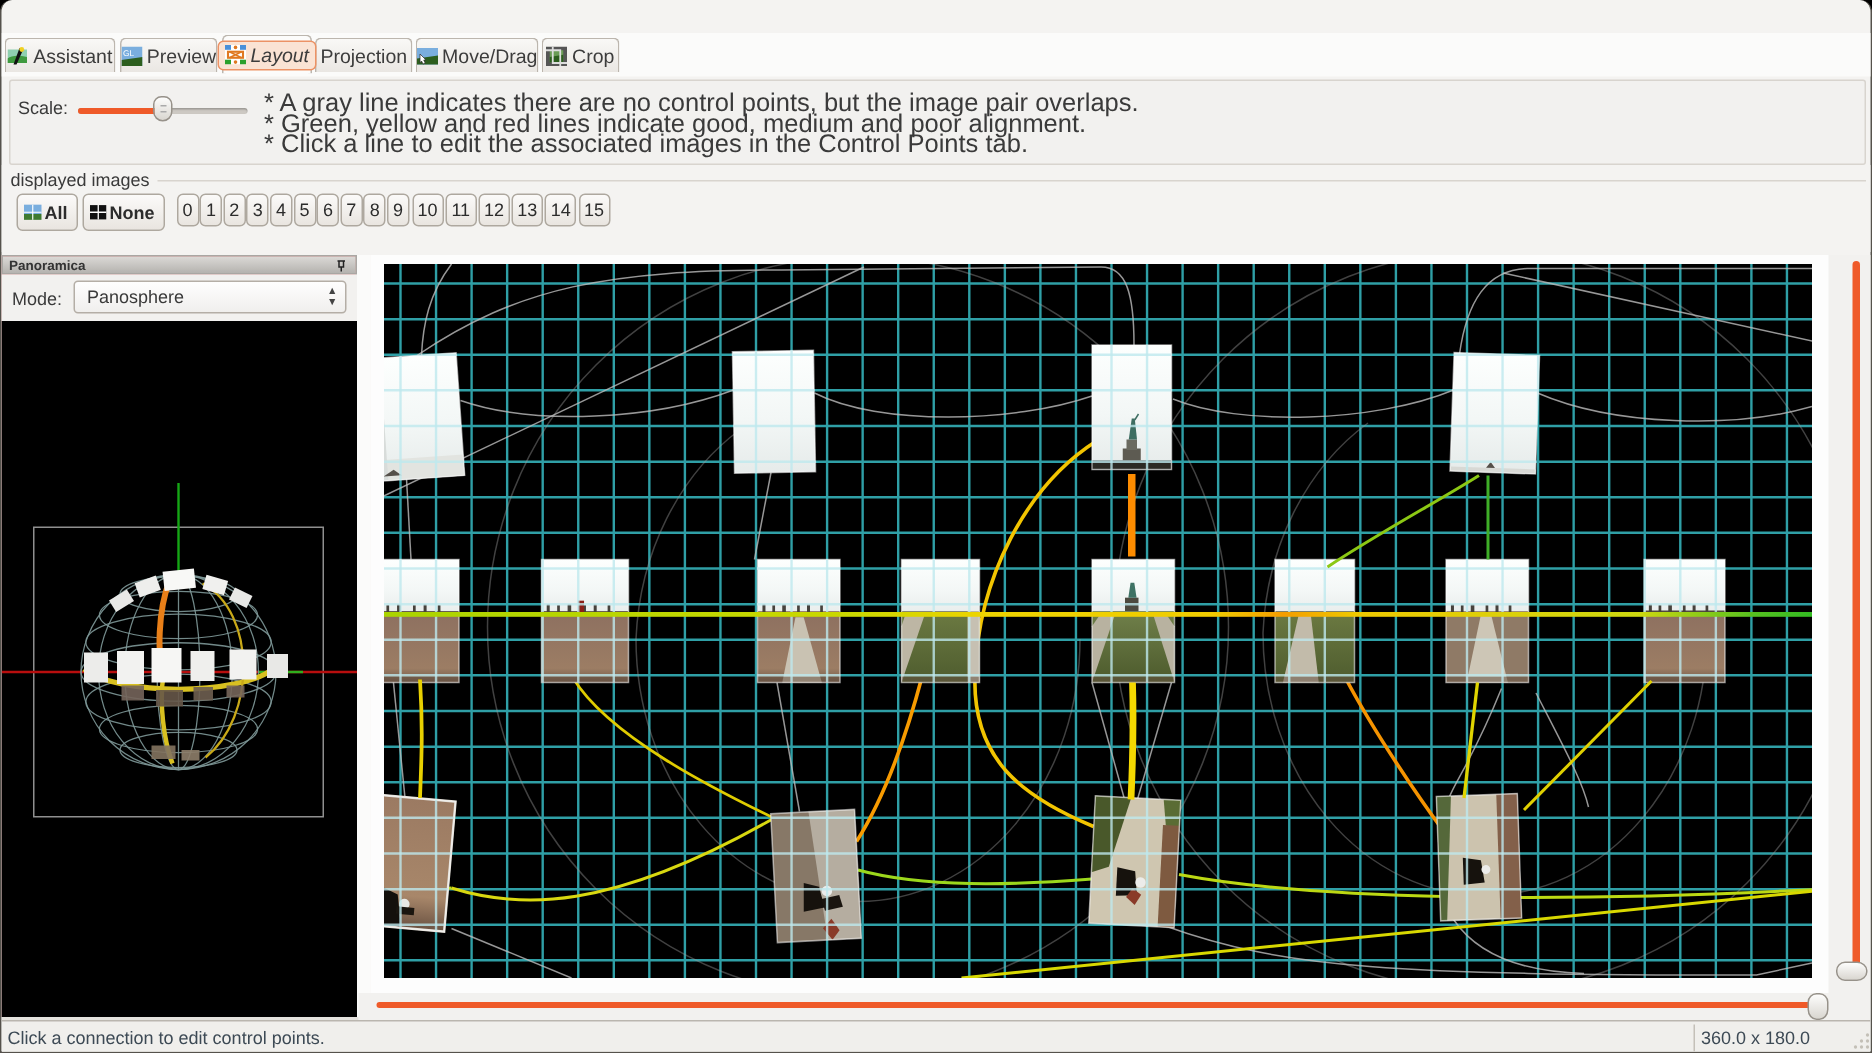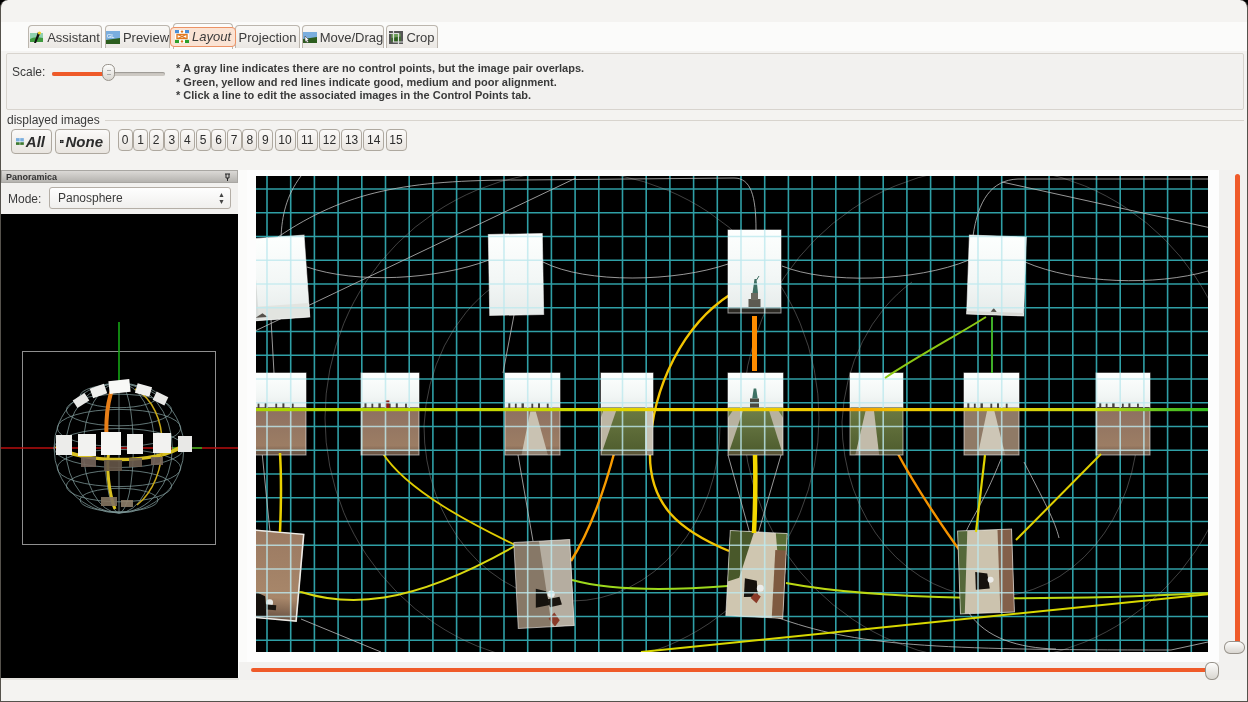--- a/index.html
+++ b/index.html
@@ -1,35 +1,35 @@
 <!DOCTYPE html>
 <html><head><meta charset="utf-8"><style>
 * { margin:0; padding:0; box-sizing:border-box; }
 html,body { width:1248px; height:702px; background:#000; font-family:"Liberation Sans",sans-serif; overflow:hidden; }
 #win { position:relative; width:1248px; height:702px; background:#f4f3f1; border-radius:8px 8px 0 0; overflow:hidden; border-left:1px solid #55524c; border-right:1px solid #55524c; border-bottom:1px solid #55524c;}
 #titlebar { position:absolute; left:0; top:0; width:1248px; height:22px; background:linear-gradient(#494843,#3b3a36 55%,#35342f); border-radius:8px 8px 0 0; border-top:1px solid #5a5952;}
 .wbtn { position:absolute; top:4.5px; width:13px; height:13px; border-radius:50%; }
 #titlebar .t { position:absolute; left:60px; top:3.5px; font-size:12.5px; font-weight:bold; color:#e6e2dc; letter-spacing:0.2px;}
 #tabbar { position:absolute; left:0; top:22px; width:1248px; height:29px; background:#fbfbfa; }
-.tab { position:absolute; top:3px; height:23px; background:linear-gradient(#f9f8f6,#eae7e3); border:1px solid #bcb6ae; border-bottom:none; border-radius:4px 4px 0 0; font-size:13px; color:#3c3c3c; display:flex; align-items:center; justify-content:center; gap:3px;margin-left:25px;}
+.tab { position:absolute; top:3px; height:23px; background:linear-gradient(#f9f8f6,#eae7e3); border:1px solid #bcb6ae; border-bottom:none; border-radius:4px 4px 0 0; font-size:13px; color:#3c3c3c; display:flex; align-items:center; justify-content:center; gap:3px;}
 .tab.sel { background:#fcfcfb; top:1px; height:26px; z-index:2;}
 .selring { display:flex; align-items:center; gap:3px; border:1px solid #ec9265; background:#fae3d4; border-radius:4px; padding:1.5px 4px;font-style:italic; }
 .ticon { display:inline-block; width:14px; height:13px; }
 .ticon svg { display:block; }
 #scaleframe { position:absolute; left:5px; top:53px; width:1238px; height:57px; background:#f2f1ef; border:1px solid #d8d4ce; border-radius:2px;}
 #scaleframe .lbl { position:absolute; left:5px; top:11px; font-size:12px; color:#3a3a3a; }
 .track { position:absolute; left:45px; top:18px; width:113px; height:4px; background:#cdc9c3; border-radius:2px; box-shadow:inset 0 1px 1px rgba(0,0,0,0.25);}
 .trackfill { position:absolute; left:0; top:0; width:56px; height:4px; background:#ef5a29; border-radius:2px;}
 .knob { position:absolute; left:95px; top:10px; width:13px; height:17px; background:linear-gradient(#fdfdfc,#d9d6d0); border:1px solid #97928a; border-radius:6px 6px 7px 7px; }
 .knob::after { content:""; position:absolute; left:3.5px; top:5px; width:4px; height:1px; border-top:1px solid #aaa; border-bottom:1px solid #aaa; padding-top:2px; }
-#scaleframe .instr { position:absolute; left:169px; top:8px; font-size:11px; font-weight:bold; color:#3a3a3a; line-height:13.5px; }
+#scaleframe .instr { position:absolute; left:169px; top:8px; font-size:17px; font-weight:normal; color:#3a3a3a; line-height:13.5px; }
 #dispimg { position:absolute; left:0; top:110px; width:1248px; height:58px; background:#f4f3f1; }
 #dispimg .cap { position:absolute; left:6px; top:3px; font-size:12px; color:#3a3a3a; }
 #dispimg .topline { position:absolute; left:104px; top:10px; width:1139px; height:1px; background:#d8d4ce; }
-.imgbtn { position:absolute; top:19px; height:25px; background:linear-gradient(#fbfaf9,#e9e5e0); border:1px solid #aea89f; border-radius:4px; font-size:15px; color:#2c2c2c; display:flex; align-items:center; padding:0 6px 0 4px; gap:2px; font-weight:bold;font-style:italic;}
+.imgbtn { position:absolute; top:19px; height:25px; background:linear-gradient(#fbfaf9,#e9e5e0); border:1px solid #aea89f; border-radius:4px; font-size:12px; color:#2c2c2c; display:flex; align-items:center; padding:0 6px 0 4px; gap:2px; font-weight:bold;}
 .nbtn { position:absolute; top:19px; height:22px; background:linear-gradient(#fbfaf9,#e9e5e0); border:1px solid #aea89f; border-radius:4px; font-size:12px; color:#2c2c2c; display:flex; align-items:center; justify-content:center; }
 #pane { position:absolute; left:0; top:170px; width:237px; height:508px; background:#fca5a5; border-right:1px solid #c8c4be;}
 #panehdr { position:absolute; left:0; top:0; width:237px; height:13px; background:linear-gradient(#dbd9d6,#b5b3af); border:1px solid #a9a7a3; font-size:9px; font-weight:bold; color:#333; padding-left:4px; line-height:12px;}
 #moderow { position:absolute; left:0; top:13px; width:237px; height:31px; background:#f2f1ef; }
 #moderow .lbl { position:absolute; left:7px; top:9px; font-size:12px; color:#3a3a3a;}
 #combo { position:absolute; left:48px; top:4px; width:182px; height:22px; background:linear-gradient(#fefefe,#f0efed); border:1px solid #b4aea6; border-radius:3px; font-size:12px; color:#3a3a3a; line-height:20px; padding-left:8px;}
 #combo .spin { position:absolute; right:5px; top:3px; font-size:7px; color:#444; line-height:7px; }
 #mainarea { position:absolute; left:246px; top:170px; width:983px; height:492px; background:#fdfdfd; }
 #mainarea .gr { position:absolute; right:0; top:0; width:11px; height:492px; background:#f2f1ef; }
 #vscroll { position:absolute; left:1229px; top:170px; width:19px; height:492px; background:#f2f1ef; }
@@ -575,12 +575,27 @@
     </div>
   <div id="vscroll">
       <div class="line"></div>
       <div class="vknob"></div>
     </div>
   <div id="hscrollrow">
       <div class="line"></div>
       <div class="hknob"></div>
     </div>
   <div id="belowpane"></div>
+  <div id="statusbar">
+    <div class="msg">Click a connection to edit control points.</div>
+    <div class="sep"></div>
+    <div class="dim">360.0 x 180.0</div>
+    <svg width="14" height="14" viewBox="0 0 14 14" style="position:absolute;right:1px;bottom:1px">
+        <g fill="#c3bfb7">
+          <circle cx="11" cy="3" r="1.1"></circle>
+          <circle cx="11" cy="7" r="1.1"></circle>
+          <circle cx="11" cy="11" r="1.1"></circle>
+          <circle cx="7" cy="7" r="1.1"></circle>
+          <circle cx="7" cy="11" r="1.1"></circle>
+          <circle cx="3" cy="11" r="1.1"></circle>
+        </g>
+      </svg>
+  </div>
 </div>
 </body></html>

